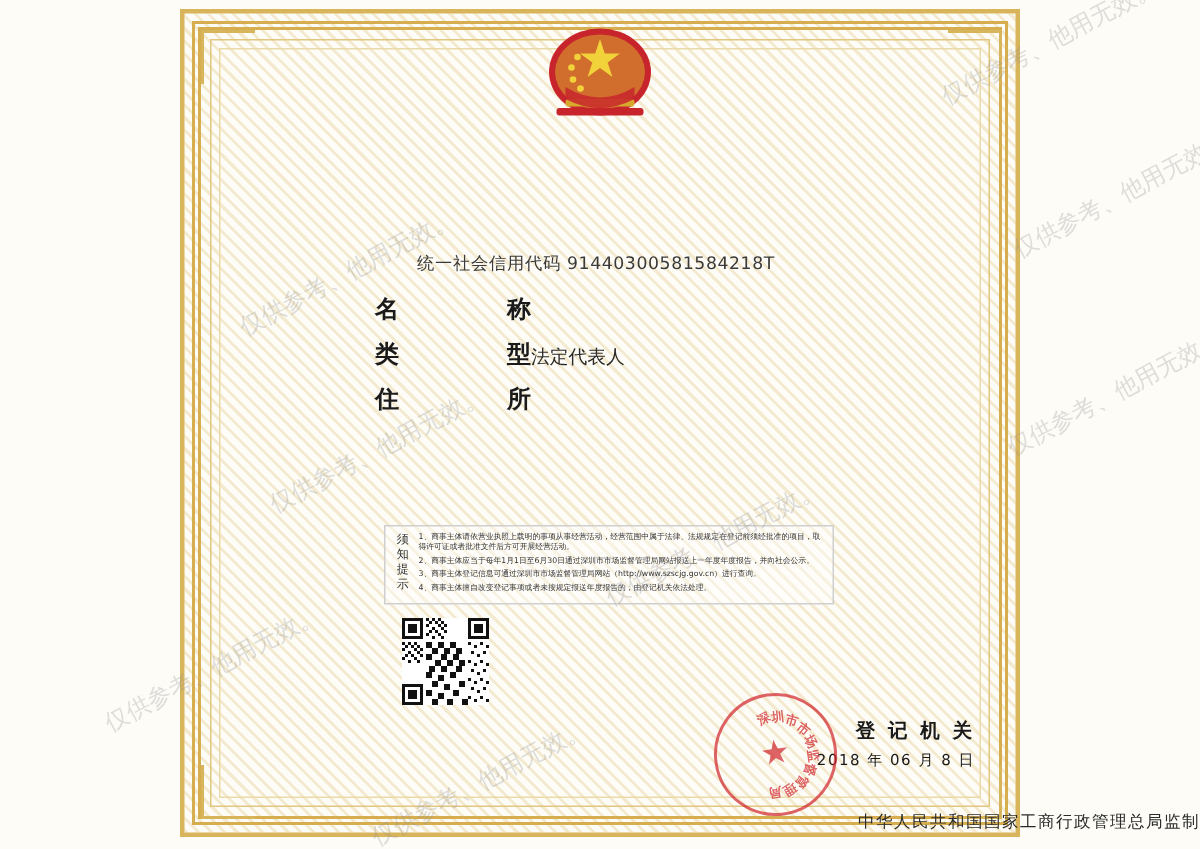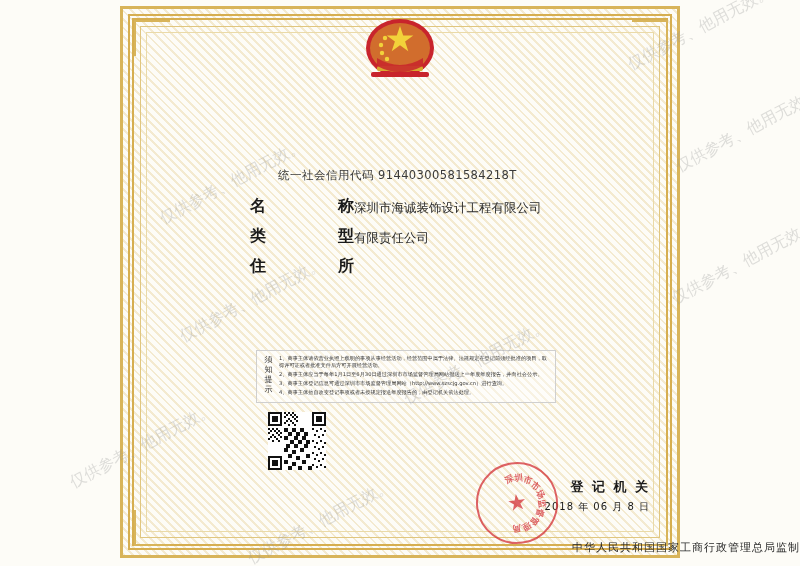--- a/index.html
+++ b/index.html
@@ -285,28 +285,27 @@
   <div class="code-line">
     <span class="code-label">统一社会信用代码</span><span class="code-value">91440300581584218T</span>
   </div>
 
   <div class="fields">
     <div class="row">
       <div class="label">
           <span>名</span>
           <span>称</span>
         </div>
-      <div class="value">深圳市海诚装饰设计工程有限公司</div>
     </div>
     <div class="row">
       <div class="label">
           <span>类</span>
           <span>型</span>
         </div>
-      <div class="value">有限责任公司</div>
+      <div class="value">法定代表人</div>
     </div>
     <div class="row">
       <div class="label">
           <span>住</span>
           <span>所</span>
         </div>
     </div>
   </div>
 
   <div class="notice">

